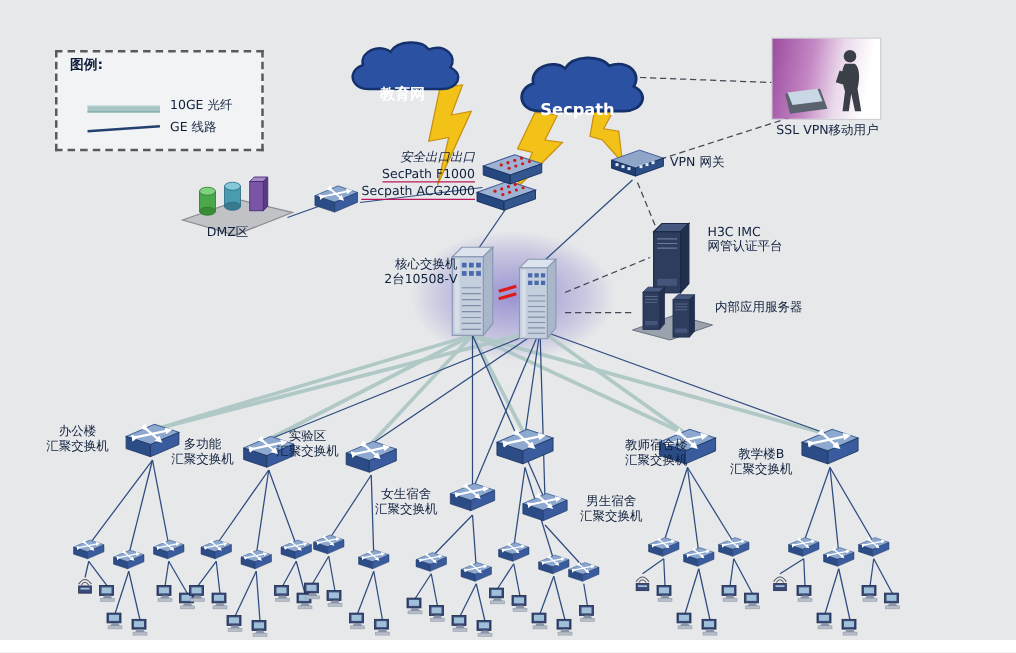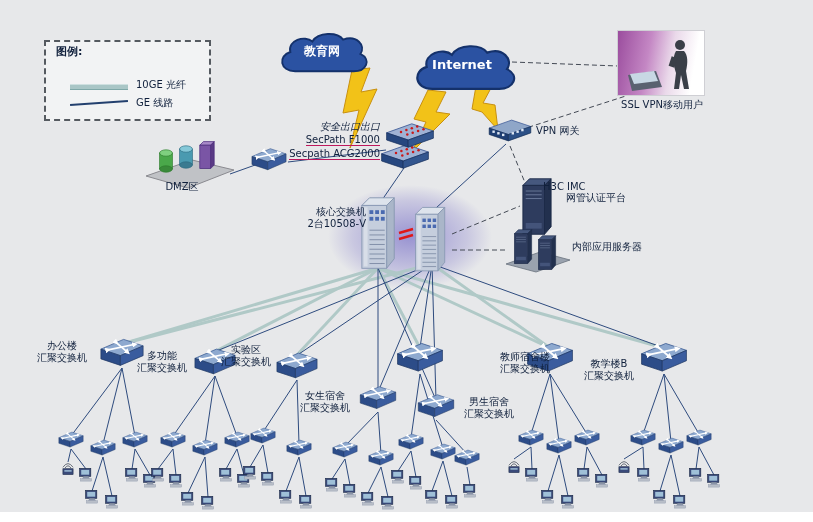--- a/index.html
+++ b/index.html
@@ -3,21 +3,21 @@
 <meta charset="utf-8">
 <style>
   html,body{margin:0;padding:0;}
   body{background:#ffffff;font-family:"DejaVu Sans","Liberation Sans",sans-serif;}
   #stage{position:relative;width:813px;height:522px;background:#e7e8ea;overflow:hidden;}
   #stage svg.layer{position:absolute;left:0;top:0;}
   .lbl{position:absolute;font-size:10px;line-height:12px;color:#10203c;white-space:nowrap;}
   .lbl.center{text-align:center;}
   .lbl.right{text-align:right;}
   .lbl.bold{font-weight:bold;}
-  .cloud-text{color:#ffffff;font-weight:bold;font-size:12px;}
+  .cloud-text{color:#ffffff;font-weight:bold;font-size:12px;margin-top:24px;}
   .cloud-text.big{font-size:13px;}
   .red-ul{border-bottom:1px solid #be185d;padding-bottom:0px;}
   .two-line div{white-space:nowrap;}
   #legend-box{position:absolute;left:44px;top:40px;width:163px;height:77px;border:2px dashed #555a60;background:#f2f3f4;}
   .legend-sample-thick{position:absolute;left:70px;top:84px;width:58px;height:4px;background:#a9c6c6;border-top:1px solid #cfe0e0;border-bottom:1px solid #7fa8a8;}
   .legend-sample-thin{position:absolute;left:70px;top:102px;width:58px;height:2px;background:#23406e;transform:rotate(-4deg);}
   #ssl-image{position:absolute;left:618px;top:31px;width:86px;height:64px;background:linear-gradient(100deg,#9b4d9e 0%,#c487c4 35%,#ead9ea 60%,#ffffff 85%);box-shadow:0 0 0 1px #cfcfd4;}
   #bottom-strip{position:absolute;left:0;bottom:0;width:813px;height:10px;background:#ffffff;}
 </style>
 </head>
@@ -362,21 +362,21 @@
 </svg>
 
 <div id="legend-box"></div>
 <div class="lbl bold" style="left:56px;top:46px;font-size:11px;">图例:</div>
 <div class="legend-sample-thick"></div>
 <div class="lbl" style="left:136px;top:79px;">10GE 光纤</div>
 <div class="legend-sample-thin"></div>
 <div class="lbl" style="left:136px;top:97px;">GE 线路</div>
 
 <div class="lbl center cloud-text" style="left:276px;top:45px;width:92px;">教育网</div>
-<div class="lbl center cloud-text big" style="left:412px;top:59px;width:100px;">Internet</div>
+<div class="lbl center cloud-text big" style="left:412px;top:59px;width:100px;">Secpath</div>
 
 <div id="ssl-image">
   <svg width="86" height="64" viewBox="0 0 86 64">
     <polygon points="10,44 38,40 44,56 14,60" fill="#5a6270"></polygon>
     <polygon points="12,43 36,40 40,50 16,53" fill="#c8d8e4"></polygon>
     <circle cx="62" cy="14" r="5" fill="#3a3f48"></circle>
     <path d="M58,20 C54,26 56,36 58,42 L56,58 L61,58 L63,44 L66,58 L71,58 L68,40 C70,32 70,24 66,20 Z" fill="#3a3f48"></path>
     <rect x="52" y="26" width="6" height="10" fill="#3a3f48" transform="rotate(18 55 31)"></rect>
   </svg>
 </div>
@@ -384,21 +384,21 @@
 
 <div class="lbl right" style="left:288px;top:121px;width:92px;font-style:italic;">安全出口出口</div>
 <div class="lbl right" style="left:282px;top:134px;width:98px;"><span class="red-ul">SecPath F1000</span></div>
 <div class="lbl right" style="left:276px;top:148px;width:104px;"><span class="red-ul">Secpath ACG2000</span></div>
 
 <div class="lbl" style="left:536px;top:125px;">VPN 网关</div>
 <div class="lbl center" style="left:154px;top:181px;width:56px;text-align:center;">DMZ区</div>
 
 <div class="lbl right" style="left:300px;top:206px;width:66px;">核心交换机</div>
 <div class="lbl right" style="left:296px;top:218px;width:70px;">2台10508-V</div>
-<div class="lbl" style="left:543px;top:181px;">H3C IMC</div>
+<div class="lbl" style="left:566px;top:181px;">H3C IMC</div>
 <div class="lbl" style="left:566px;top:193px;font-family:Liberation Mono, monospace;">网管认证平台</div>
 <div class="lbl" style="left:572px;top:241px;">内部应用服务器</div>
 
 <div class="lbl center two-line" style="left:26px;top:340px;width:72px;">
   <div>办公楼</div>
       <div>汇聚交换机</div>
 </div>
 <div class="lbl center two-line" style="left:132px;top:350px;width:60px;">
   <div>多功能</div>
       <div>汇聚交换机</div>

